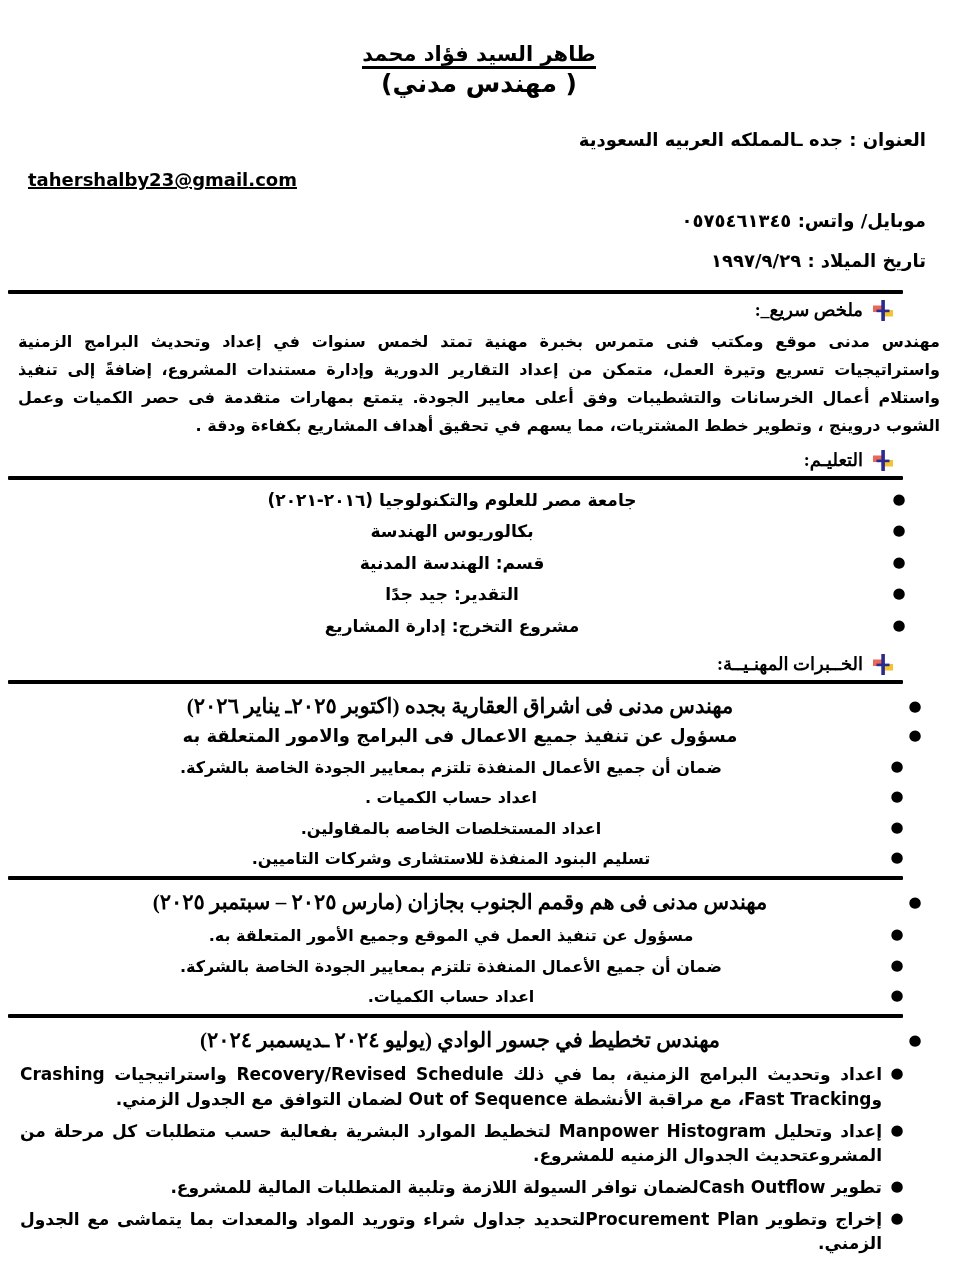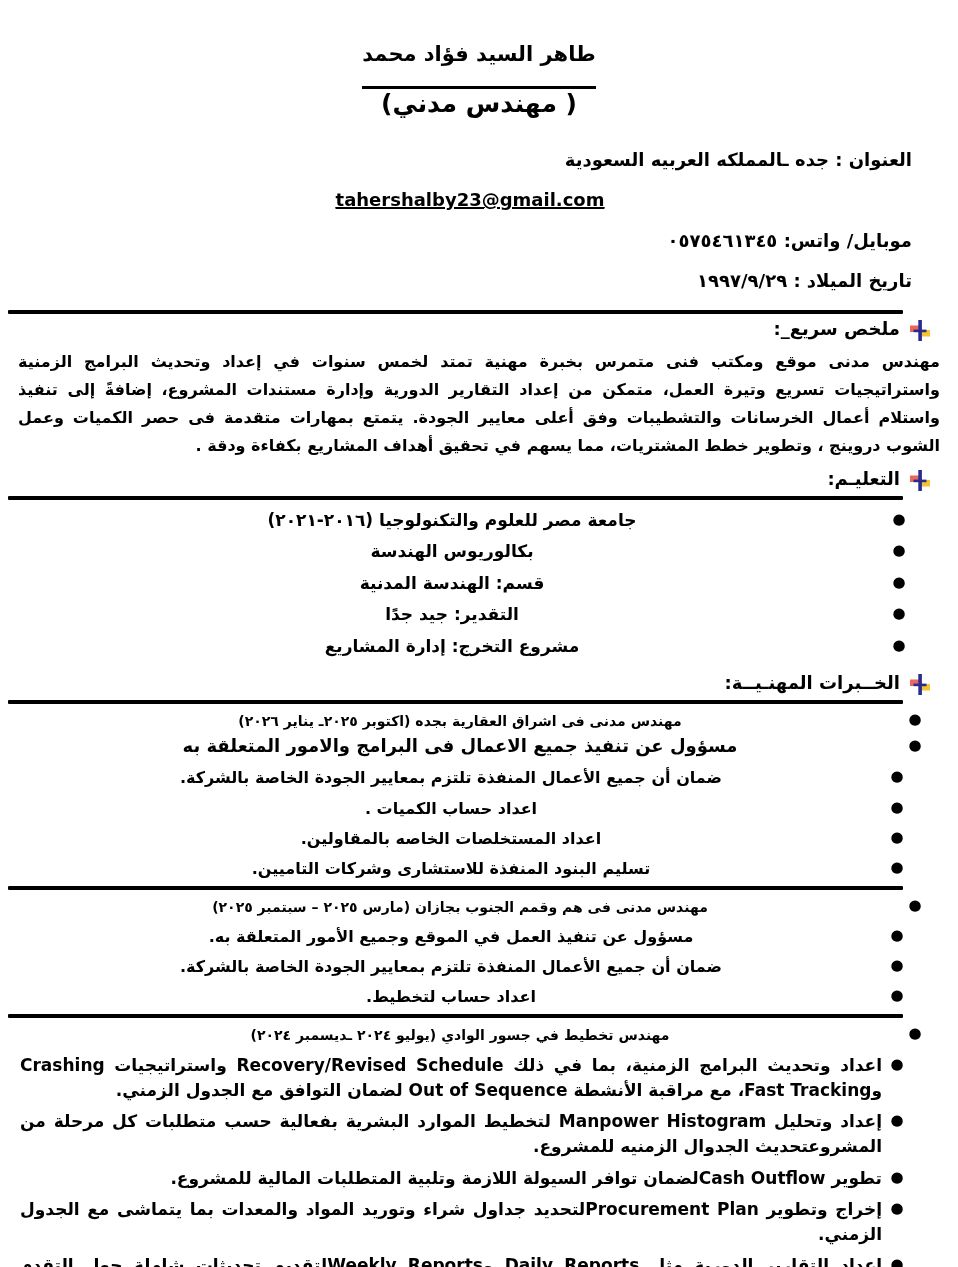--- a/index.html
+++ b/index.html
@@ -3,46 +3,46 @@
 <meta charset="utf-8">
 <style>
   html,body{margin:0;padding:0;background:#9a9a9a;}
   .page{
     width:958px;height:1267px;margin:0 auto;background:#ffffff;
     direction:rtl;color:#000;position:relative;overflow:hidden;
     font-family:"DejaVu Sans","DejaVu Serif",sans-serif;font-weight:bold;
   }
   
   .hdr{text-align:center;padding-top:42px;}
-  .name{display:inline-block;font-size:21px;border-bottom:3px solid #000;padding-bottom:20px;}
+  .name{display:inline-block;font-size:21px;border-bottom:3px solid #000;padding-bottom:0;}
   .role{font-size:25px;}
   
-  .contact{margin-top:30px;padding-left:28px;padding-right:46px;text-align:right;}
+  .contact{margin-top:30px;padding-left:28px;padding-right:32px;text-align:right;}
   .c-row{font-size:18px;margin-bottom:17px;line-height:1.3;}
-  .c-email{direction:ltr;text-align:center;text-decoration:underline;}
+  .c-email{direction:ltr;text-align:left;text-decoration:underline;}
   .c-email a{color:#000;text-decoration:underline;text-decoration-thickness:2px;font-size:18px;}
   
   .rule{height:4px;background:#000;margin-left:8px;margin-right:55px;border-radius:1px;}
   
-  .sec-hd{display:flex;gap:9px;padding-right:27px;margin:4px 0 4px 0;}
+  .sec-hd{display:flex;align-items:center;gap:9px;padding-right:64px;margin:4px 0 4px 0;font-family:Liberation Serif, serif;}
   .sec-hd .t{font-size:18px;}
   .wicon{flex:none;width:22px;height:24px;position:relative;top:1px;}
   
   .summary{font-size:16px;line-height:1.75;text-align:justify;padding:2px 18px 4px 18px;}
   
   .edu{padding:8px 44px 2px 20px;}
   .edu .b-row{margin-bottom:7px;}
   .edu .txt{font-size:17px;}
   
   .b-row{display:flex;align-items:baseline;}
   .b-row .dot{flex:none;width:30px;text-align:center;font-size:15px;position:relative;top:-2px;}
   .b-row .txt{flex:1;line-height:1.45;text-align:center;}
   
   .job{padding:8px 28px 6px 20px;}
-  .job .title .txt{font-size:14px;line-height:1.4;}
+  .job .title .txt{font-size:21px;line-height:1.4;font-family:Liberation Serif, serif;}
   .job .big .txt{font-size:18px;}
   .job .sub{padding-right:18px;margin-top:7px;}
   .job .sub .txt{font-size:16px;}
   .job3 .sub .txt{font-size:17px;text-align:justify;}
   .job .title{margin-bottom:2px;}
 </style>
 </head>
 <body>
 
 <div class="page">
@@ -156,21 +156,21 @@
     <div class="b-row sub">
         <span class="dot">●</span>
         <span class="txt">مسؤول عن تنفيذ العمل في الموقع وجميع الأمور المتعلقة به.</span>
       </div>
     <div class="b-row sub">
         <span class="dot">●</span>
         <span class="txt">ضمان أن جميع الأعمال المنفذة تلتزم بمعايير الجودة الخاصة بالشركة.</span>
       </div>
     <div class="b-row sub">
         <span class="dot">●</span>
-        <span class="txt">اعداد حساب لتخطيط.</span>
+        <span class="txt">اعداد حساب الكميات.</span>
       </div>
   </div>
 
   <div class="rule"></div>
 
   <div class="job job3">
     <div class="b-row title">
         <span class="dot">●</span>
         <span class="txt">مهندس تخطيط في جسور الوادي (يوليو ٢٠٢٤ ـديسمبر ٢٠٢٤)</span>
       </div>

